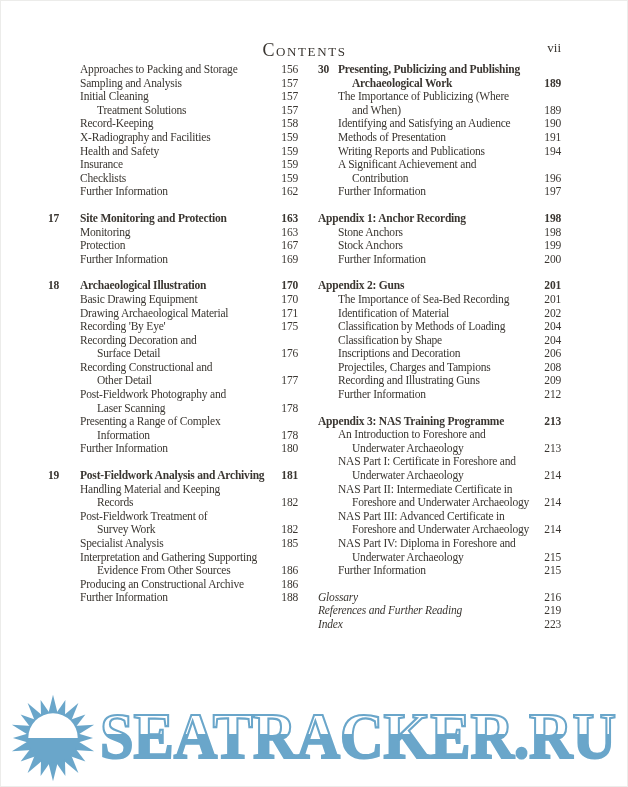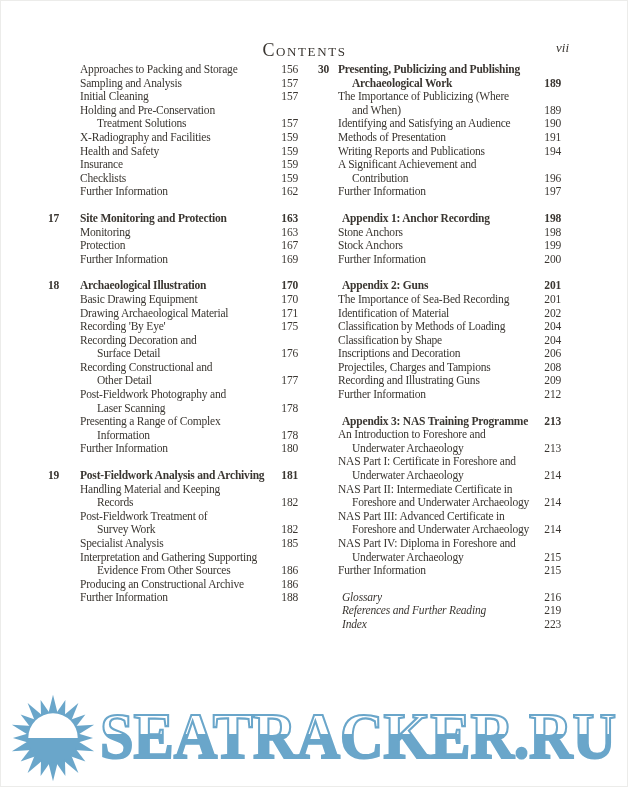--- a/index.html
+++ b/index.html
@@ -14,40 +14,40 @@
   }
   .header-title{
     position:absolute;top:40px;left:48px;width:513px;
     text-align:center;
     font-size:18px;
     font-variant:small-caps;
     letter-spacing:1.6px;
     color:#3a3631;
   }
   .folio{
-    position:absolute;top:40px;right:59px;
-    font-size:13px;color:#3a3631;font-style:italic;
+    position:absolute;top:40px;right:67px;
+    font-size:13px;color:#3a3631;
   }
   .toc-col{
     position:absolute;top:63px;
     font-size:11.5px;line-height:13.6px;
     letter-spacing:-0.2px;
   }
   .col-left{left:48px;width:250px;}
   .col-right{left:318px;width:243px;}
   .toc-row{position:relative;width:100%;}
   .toc-row.gap{margin-top:13px;}
   .toc-row .num{
     position:absolute;left:0;top:0;font-weight:bold;
   }
   .toc-row .lines{white-space:nowrap;}
   .col-left .toc-row .lines{padding-left:32px;}
   .col-right .toc-row .lines{padding-left:20px;}
   .toc-row.appendix .lines,
-  .toc-row.backmatter .lines{padding-left:0;margin-left:24px;}
+  .toc-row.backmatter .lines{padding-left:0;}
   .col-left .toc-row .cont{padding-left:17px;}
   .col-right .toc-row .cont{padding-left:14px;}
   .toc-row .page-num{
     position:absolute;right:0;bottom:0;
     background:#ffffff;padding-left:4px;
   }
   .toc-row.chapter,.toc-row.appendix{font-weight:bold;}
   .toc-row.backmatter{font-style:italic;}
   .toc-row.backmatter .page-num{font-style:normal;}
   .watermark{
@@ -78,24 +78,29 @@
         <span class="page-num">157</span>
       </div>
       <div class="toc-row section">
         <div class="lines">
           <div>Initial Cleaning</div>
         </div>
         <span class="page-num">157</span>
       </div>
       <div class="toc-row section">
         <div class="lines">
-          <div>Holding and Pre-Conservation</div>
           <div class="cont">Treatment Solutions</div>
         </div>
         <span class="page-num">157</span>
+      </div>
+      <div class="toc-row section">
+        <div class="lines">
+          <div>Record-Keeping</div>
+        </div>
+        <span class="page-num">158</span>
       </div>
       <div class="toc-row section">
         <div class="lines">
           <div>X-Radiography and Facilities</div>
         </div>
         <span class="page-num">159</span>
       </div>
       <div class="toc-row section">
         <div class="lines">
           <div>Health and Safety</div>

